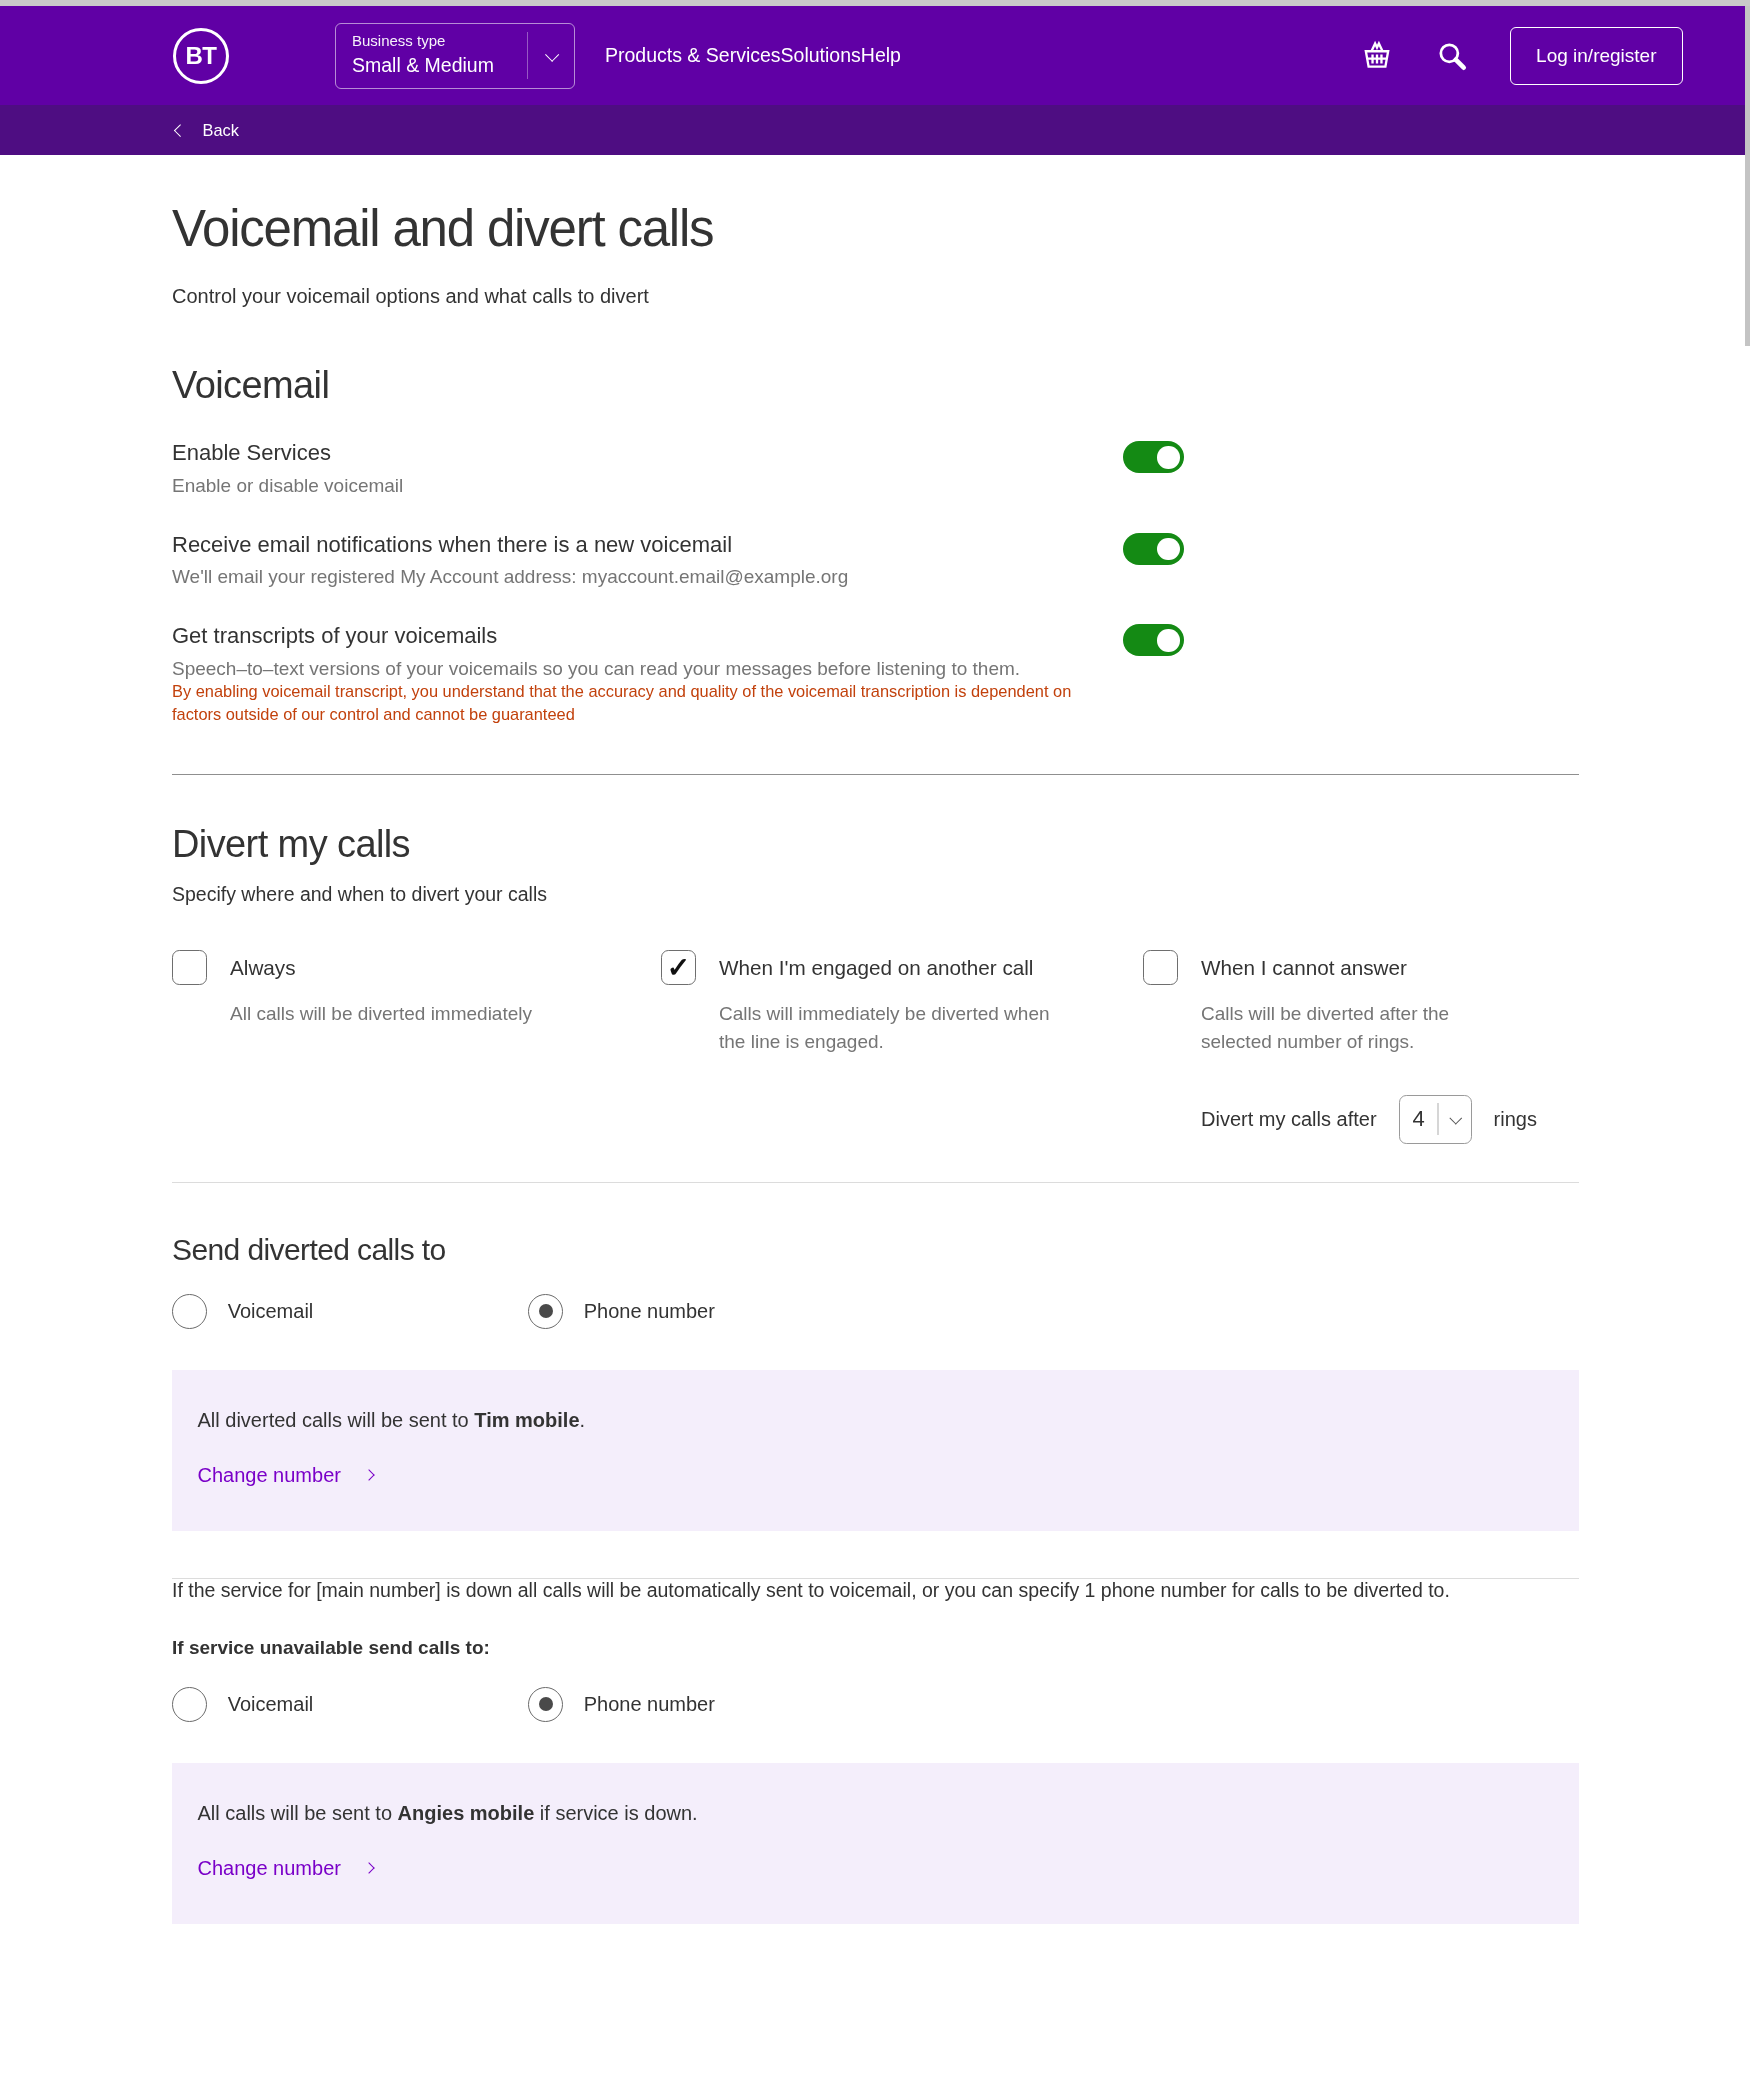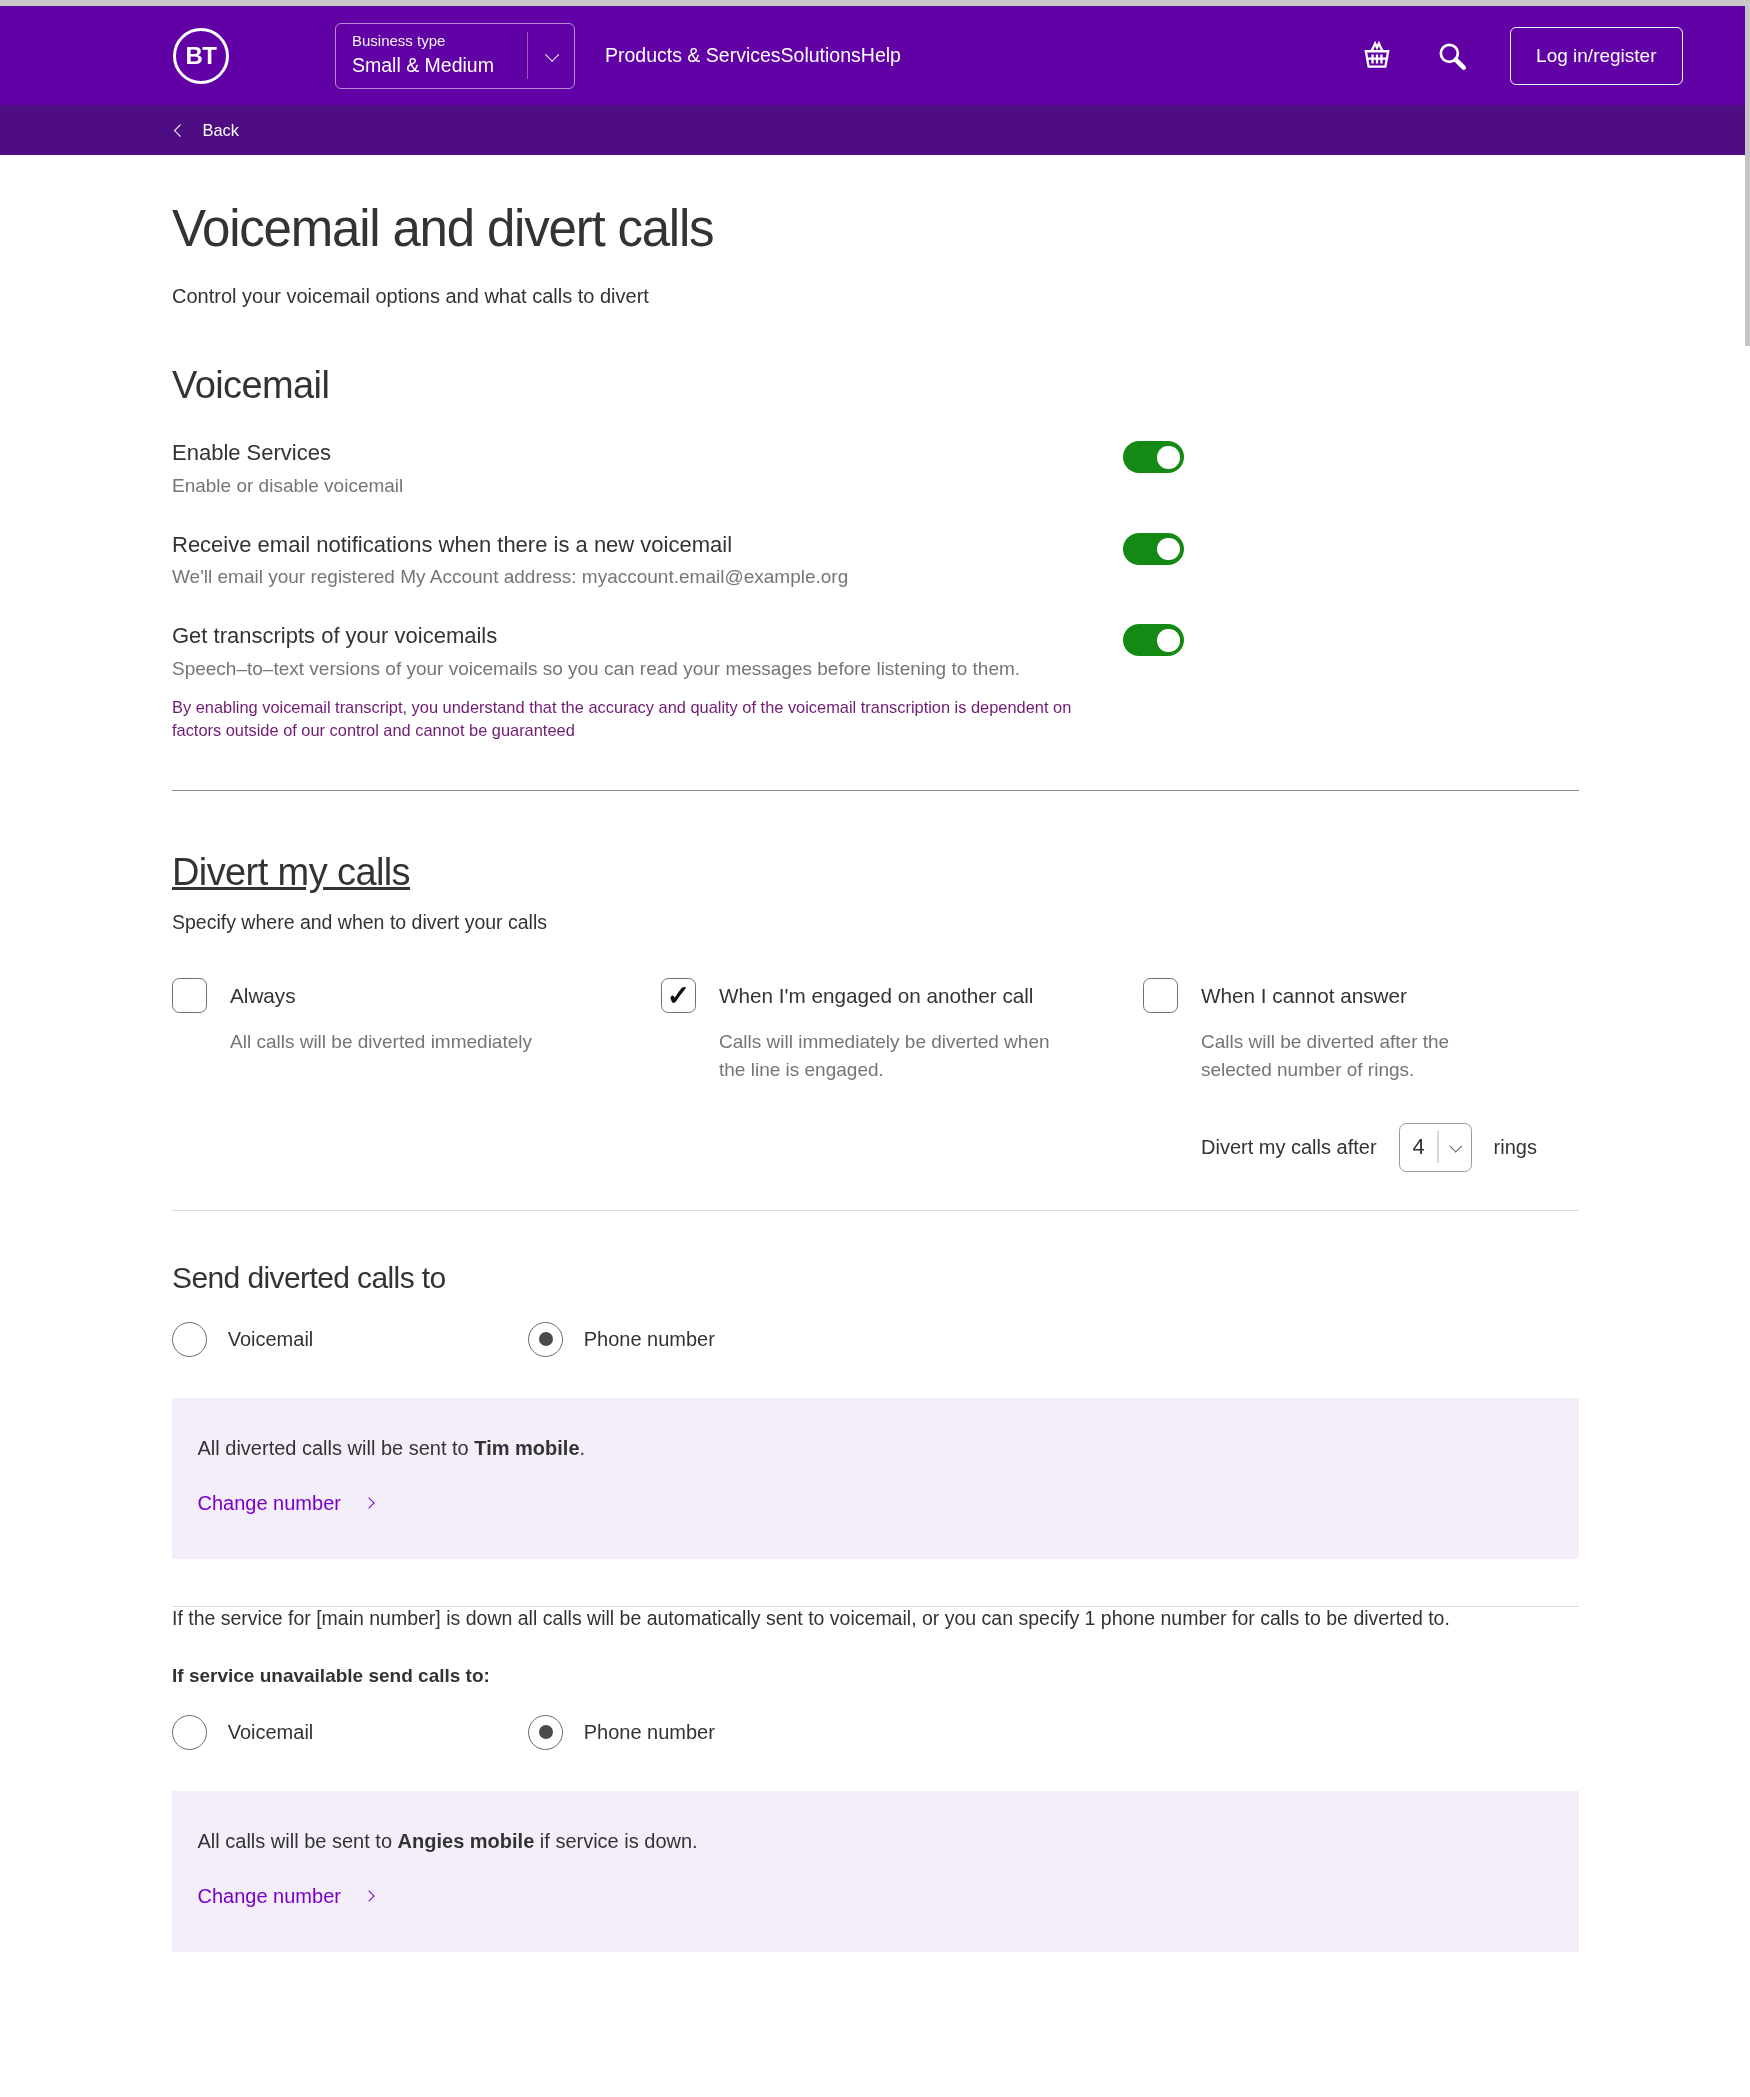--- a/index.html
+++ b/index.html
@@ -54,21 +54,21 @@
   .container { width:1407px; margin:0 auto; }
   h1 { font-size:51px; font-weight:300; letter-spacing:-1.2px; margin:0 0 27px 0; color:#333; }
   .page-subtitle { font-size:20px; margin:0 0 56px 0; }
   h2 { font-size:38px; font-weight:300; letter-spacing:-0.6px; margin:0 0 33px 0; color:#333; }
   h3 { font-size:30px; font-weight:300; letter-spacing:-0.6px; margin:0 0 27px 0; color:#333; }
 
   .toggle-row { display:flex; margin-bottom:35px; }
   .row-texts { width:951px; }
   .row-label { font-size:22px; color:#333; }
   .row-desc { font-size:19px; color:#757575; margin-top:8.5px; }
-  .row-note { font-size:16.4px; color:#701a75; margin-top:16px; max-width:900px; line-height:1.45; }
+  .row-note { font-size:16.4px; color:#c2410c; max-width:900px; line-height:1.45; }
   .toggle { width:61px; height:32px; border-radius:17px; background:#148a14; position:relative; flex:none; cursor:pointer; margin-top:1.2px; }
   .toggle .knob { position:absolute; top:4.9px; right:4.3px; width:22.5px; height:22.5px; border-radius:50%; background:#fff; }
 
   .hr-mid { border:none; border-top:1.2px solid #8f8f8f; margin:47px 0 0 0; }
   .hr-light { border:none; border-top:1.2px solid #dcdcdc; margin:0; }
 
   .section-sub { font-size:19.5px; margin:0 0 44px 0; }
 
   .cb-row { display:flex; }
   .cb-col1 { width:489px; } .cb-col2 { width:482px; } .cb-col3 { width:436px; }
@@ -190,21 +190,21 @@
         <div class="row-desc">Speech–to–text versions of your voicemails so you can read your messages before listening to them.</div>
         <div class="row-note">By enabling voicemail transcript, you understand that the accuracy and quality of the voicemail transcription is dependent on factors outside of our control and cannot be guaranteed</div>
       </div>
       <div class="toggle">
           <span class="knob"></span>
         </div>
     </div>
 
     <hr class="hr-mid">
 
-    <h2 style="margin-top:60px; margin-bottom:17px;text-decoration:underline;">Divert my calls</h2>
+    <h2 style="margin-top:48px; margin-bottom:17px;">Divert my calls</h2>
     <p class="section-sub">Specify where and when to divert your calls</p>
 
     <div class="cb-row">
       <div class="cb-col1">
         <div class="cb-head">
           <span class="checkbox"></span>
           <span class="cb-label">Always</span>
         </div>
         <div class="cb-desc">All calls will be diverted immediately</div>
       </div>

